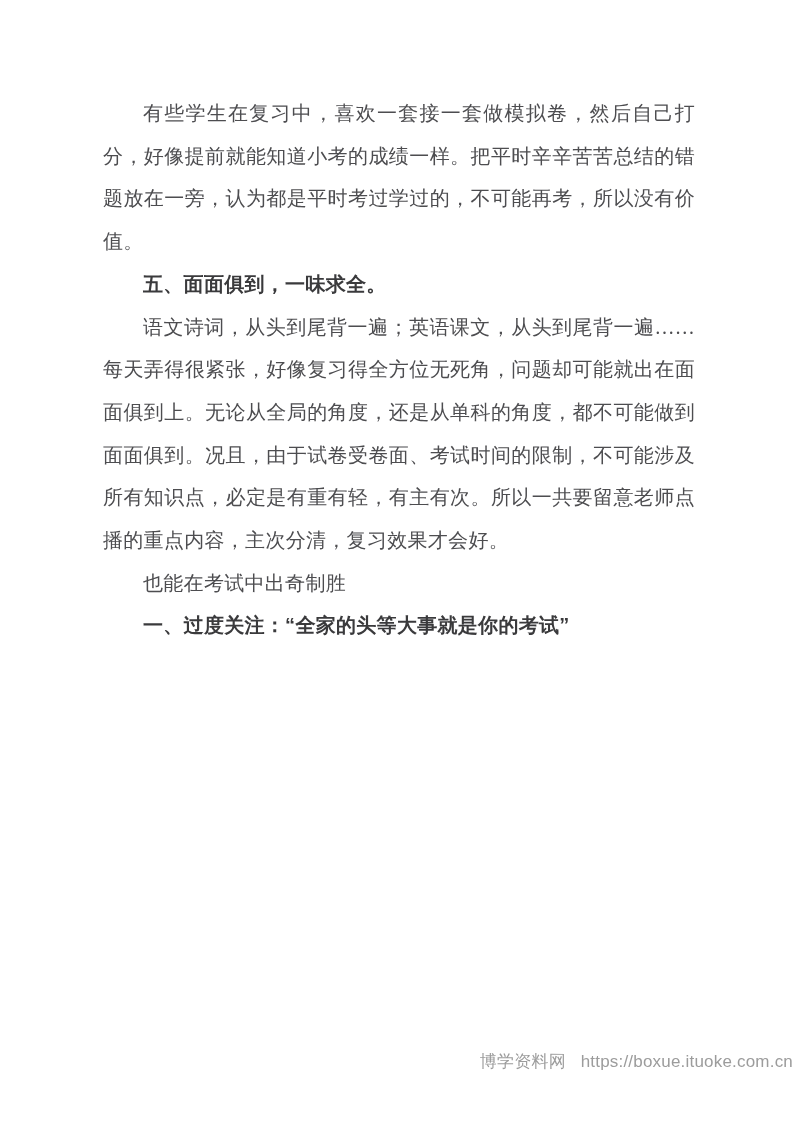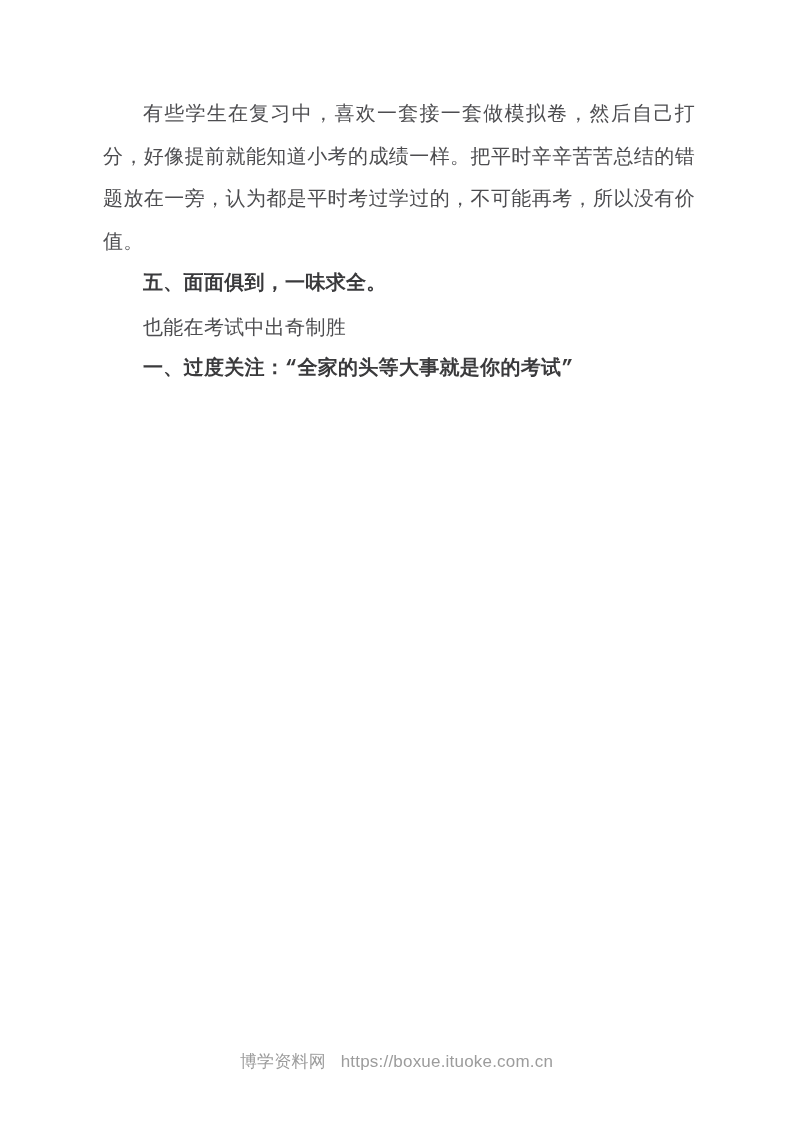--- a/index.html
+++ b/index.html
@@ -31,44 +31,45 @@
     font-size: 20px;
     line-height: 42.7px;
     letter-spacing: 0.3px;
   }
   p.body {
     font-family: "Liberation Serif", "DejaVu Serif", serif;
     font-weight: 400;
     color: var(--body-color, #4d4d50);
   }
   p.heading {
-    font-family: Liberation Mono, monospace;
+    font-family: Liberation Sans, sans-serif;
     font-weight: 700;
     color: var(--heading-color, #3a3a3c);
   }
   .footer {
     position: absolute;
     left: 0;
     top: 1050px;
     width: 100%;
-    text-align: center;
+    text-align: right;
     font-family: "Liberation Sans", "DejaVu Sans", sans-serif;
     font-size: 17px;
     letter-spacing: 0.2px;
     color: var(--footer-color, #9c9c9c);
   }
   .footer span { white-space: nowrap; }
 </style>
 </head>
 <body style="background: rgb(255, 255, 255);">
 
 <div class="page">
   <div class="content">
       <p class="para body">有些学生在复习中，喜欢一套接一套做模拟卷，然后自己打分，好像提前就能知道小考的成绩一样。把平时辛辛苦苦总结的错题放在一旁，认为都是平时考过学过的，不可能再考，所以没有价值。</p>
       <p class="para heading">五、面面俱到，一味求全。</p>
+      <p class="para body">语文诗词，从头到尾背一遍；英语课文，从头到尾背一遍……每天弄得很紧张，好像复习得全方位无死角，问题却可能就出在面面俱到上。无论从全局的角度，还是从单科的角度，都不可能做到面面俱到。况且，由于试卷受卷面、考试时间的限制，不可能涉及所有知识点，必定是有重有轻，有主有次。所以一共要留意老师点播的重点内容，主次分清，复习效果才会好。</p>
       <p class="para body">也能在考试中出奇制胜</p>
       <p class="para heading">一、过度关注：“全家的头等大事就是你的考试”</p>
     </div>
   <div class="footer">
     <span>博学资料网</span>
     <span>&nbsp;</span>
     <span>https://boxue.ituoke.com.cn</span>
   </div>
 </div>
 

